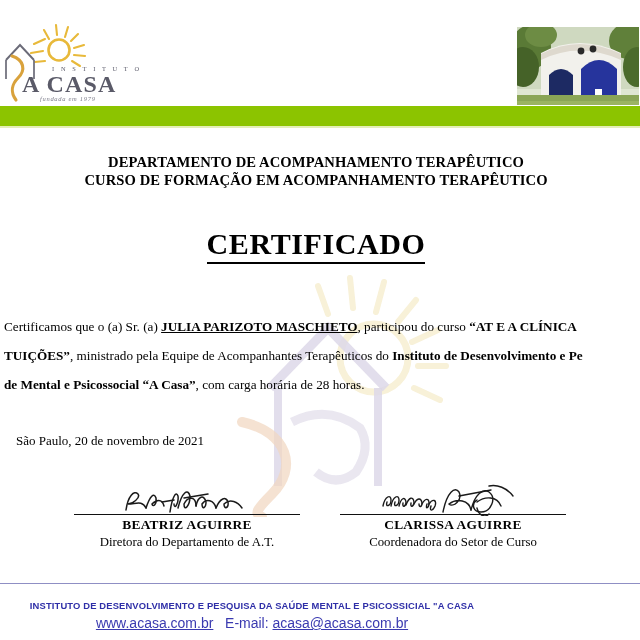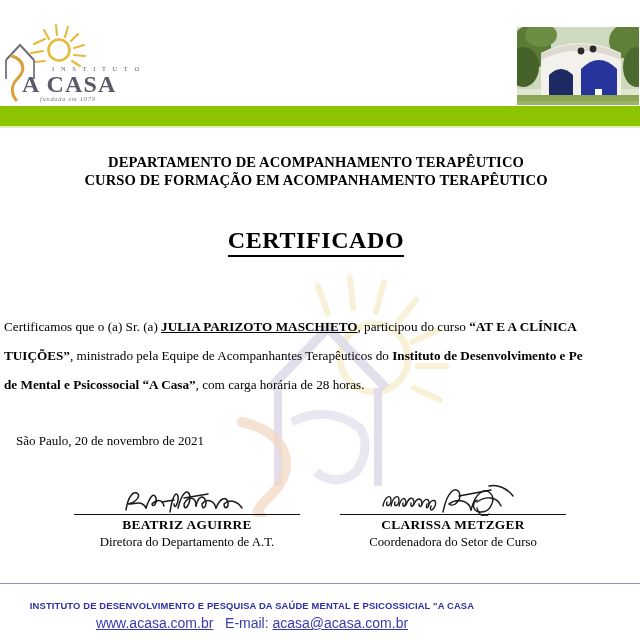--- a/index.html
+++ b/index.html
@@ -93,21 +93,21 @@
     letter-spacing: 0.1px;
     color: #000;
   }
 
   .cert-word-wrap {
     text-align: center;
     margin-top: 37px;
   }
   .cert-word {
     display: inline-block;
-    font-size: 24px;
+    font-size: 30px;
     font-weight: bold;
     letter-spacing: 0.6px;
     border-bottom: 2px solid #000;
     padding-bottom: 1px;
   }
 
   .para {
     position: absolute;
     left: 4px;
     top: 184px;
@@ -360,21 +360,21 @@
               <path d="M70 30 C74 10, 82 4, 86 10 C90 18, 80 26, 76 22 C84 16, 96 18, 98 28"></path>
               <path d="M98 28 C102 12, 110 6, 116 10 C124 16, 118 30, 108 30 C100 30, 98 22, 104 18"></path>
               <path d="M104 20 C112 14, 124 14, 128 24"></path>
               <path d="M116 4 C124 2, 134 6, 140 14"></path>
               <path d="M104 26 C106 34, 112 36, 116 32"></path>
               <path d="M86 14 L118 8"></path>
             </g>
           </svg>
         </div>
         <div class="sig-rule"></div>
-        <div class="sig-name">CLARISSA METZGER</div>
+        <div class="sig-name">CLARISSA AGUIRRE</div>
         <div class="sig-role">Coordenadora do Setor de Curso</div>
       </div>
 
     </div>
   </div>
 
   <div class="footer-rule"></div>
   <div class="footer">
     <div class="footer-org">INSTITUTO DE DESENVOLVIMENTO E PESQUISA DA SAÚDE MENTAL E PSICOSSICIAL "A CASA</div>
     <div class="footer-links">

